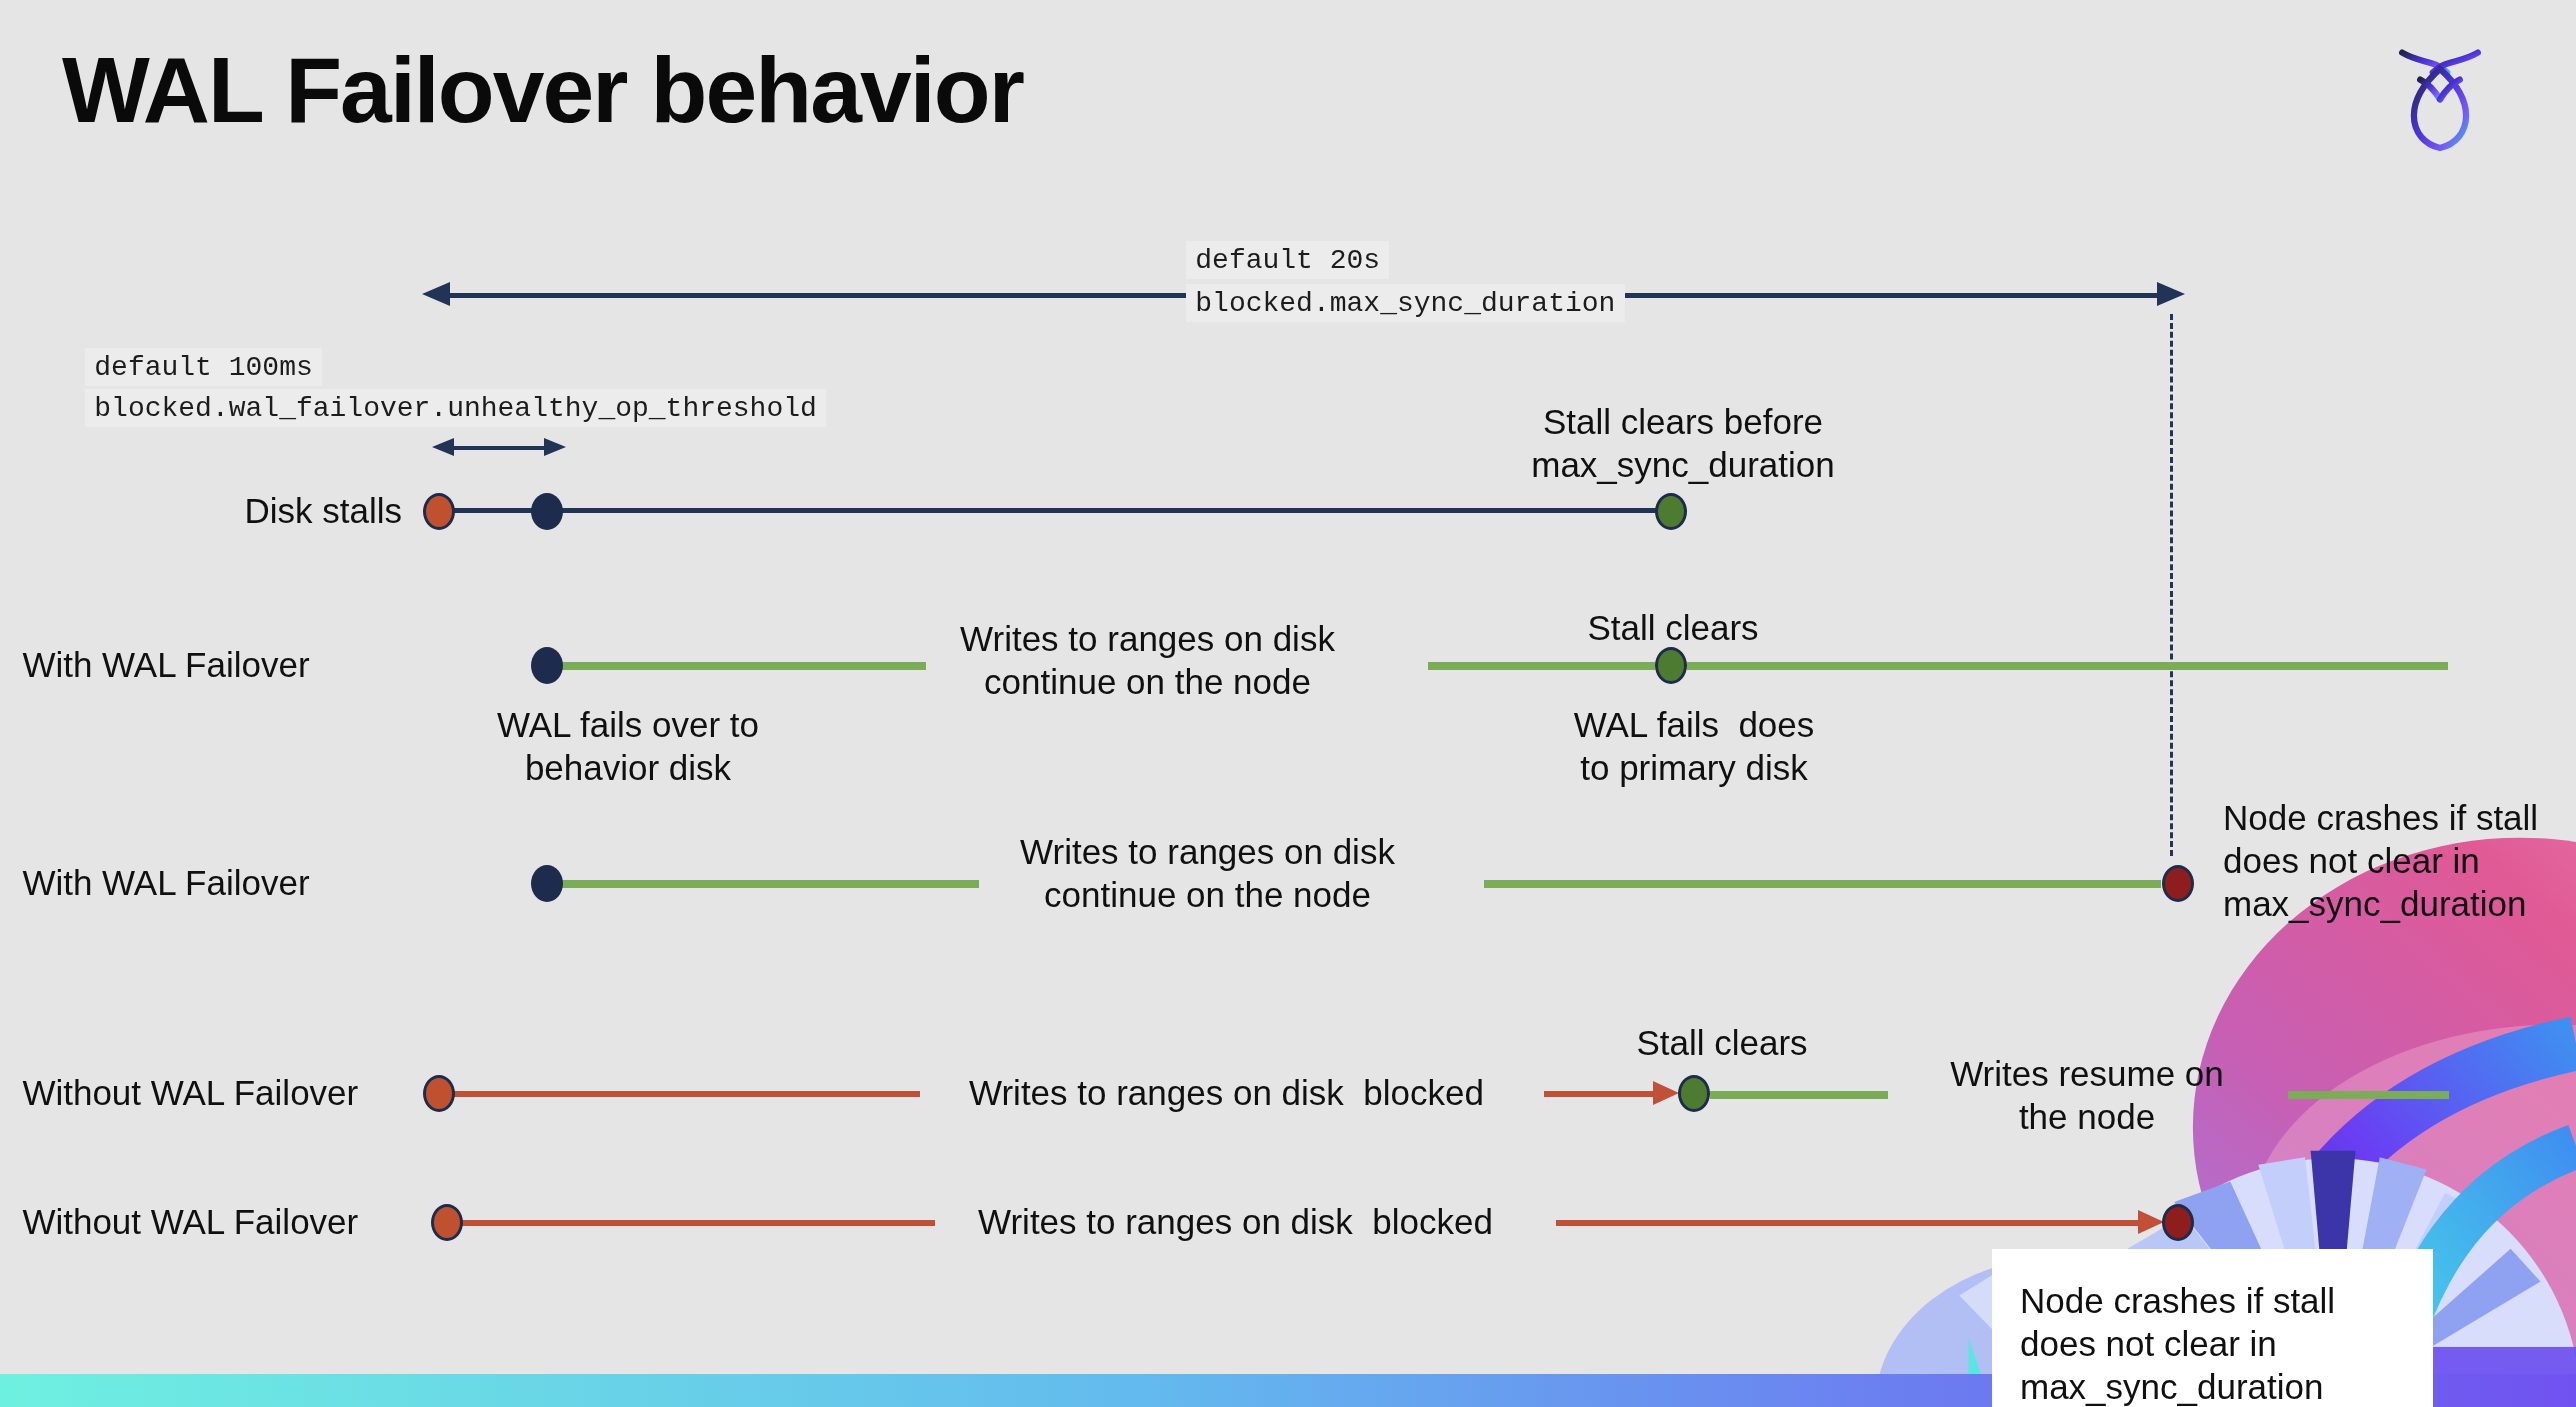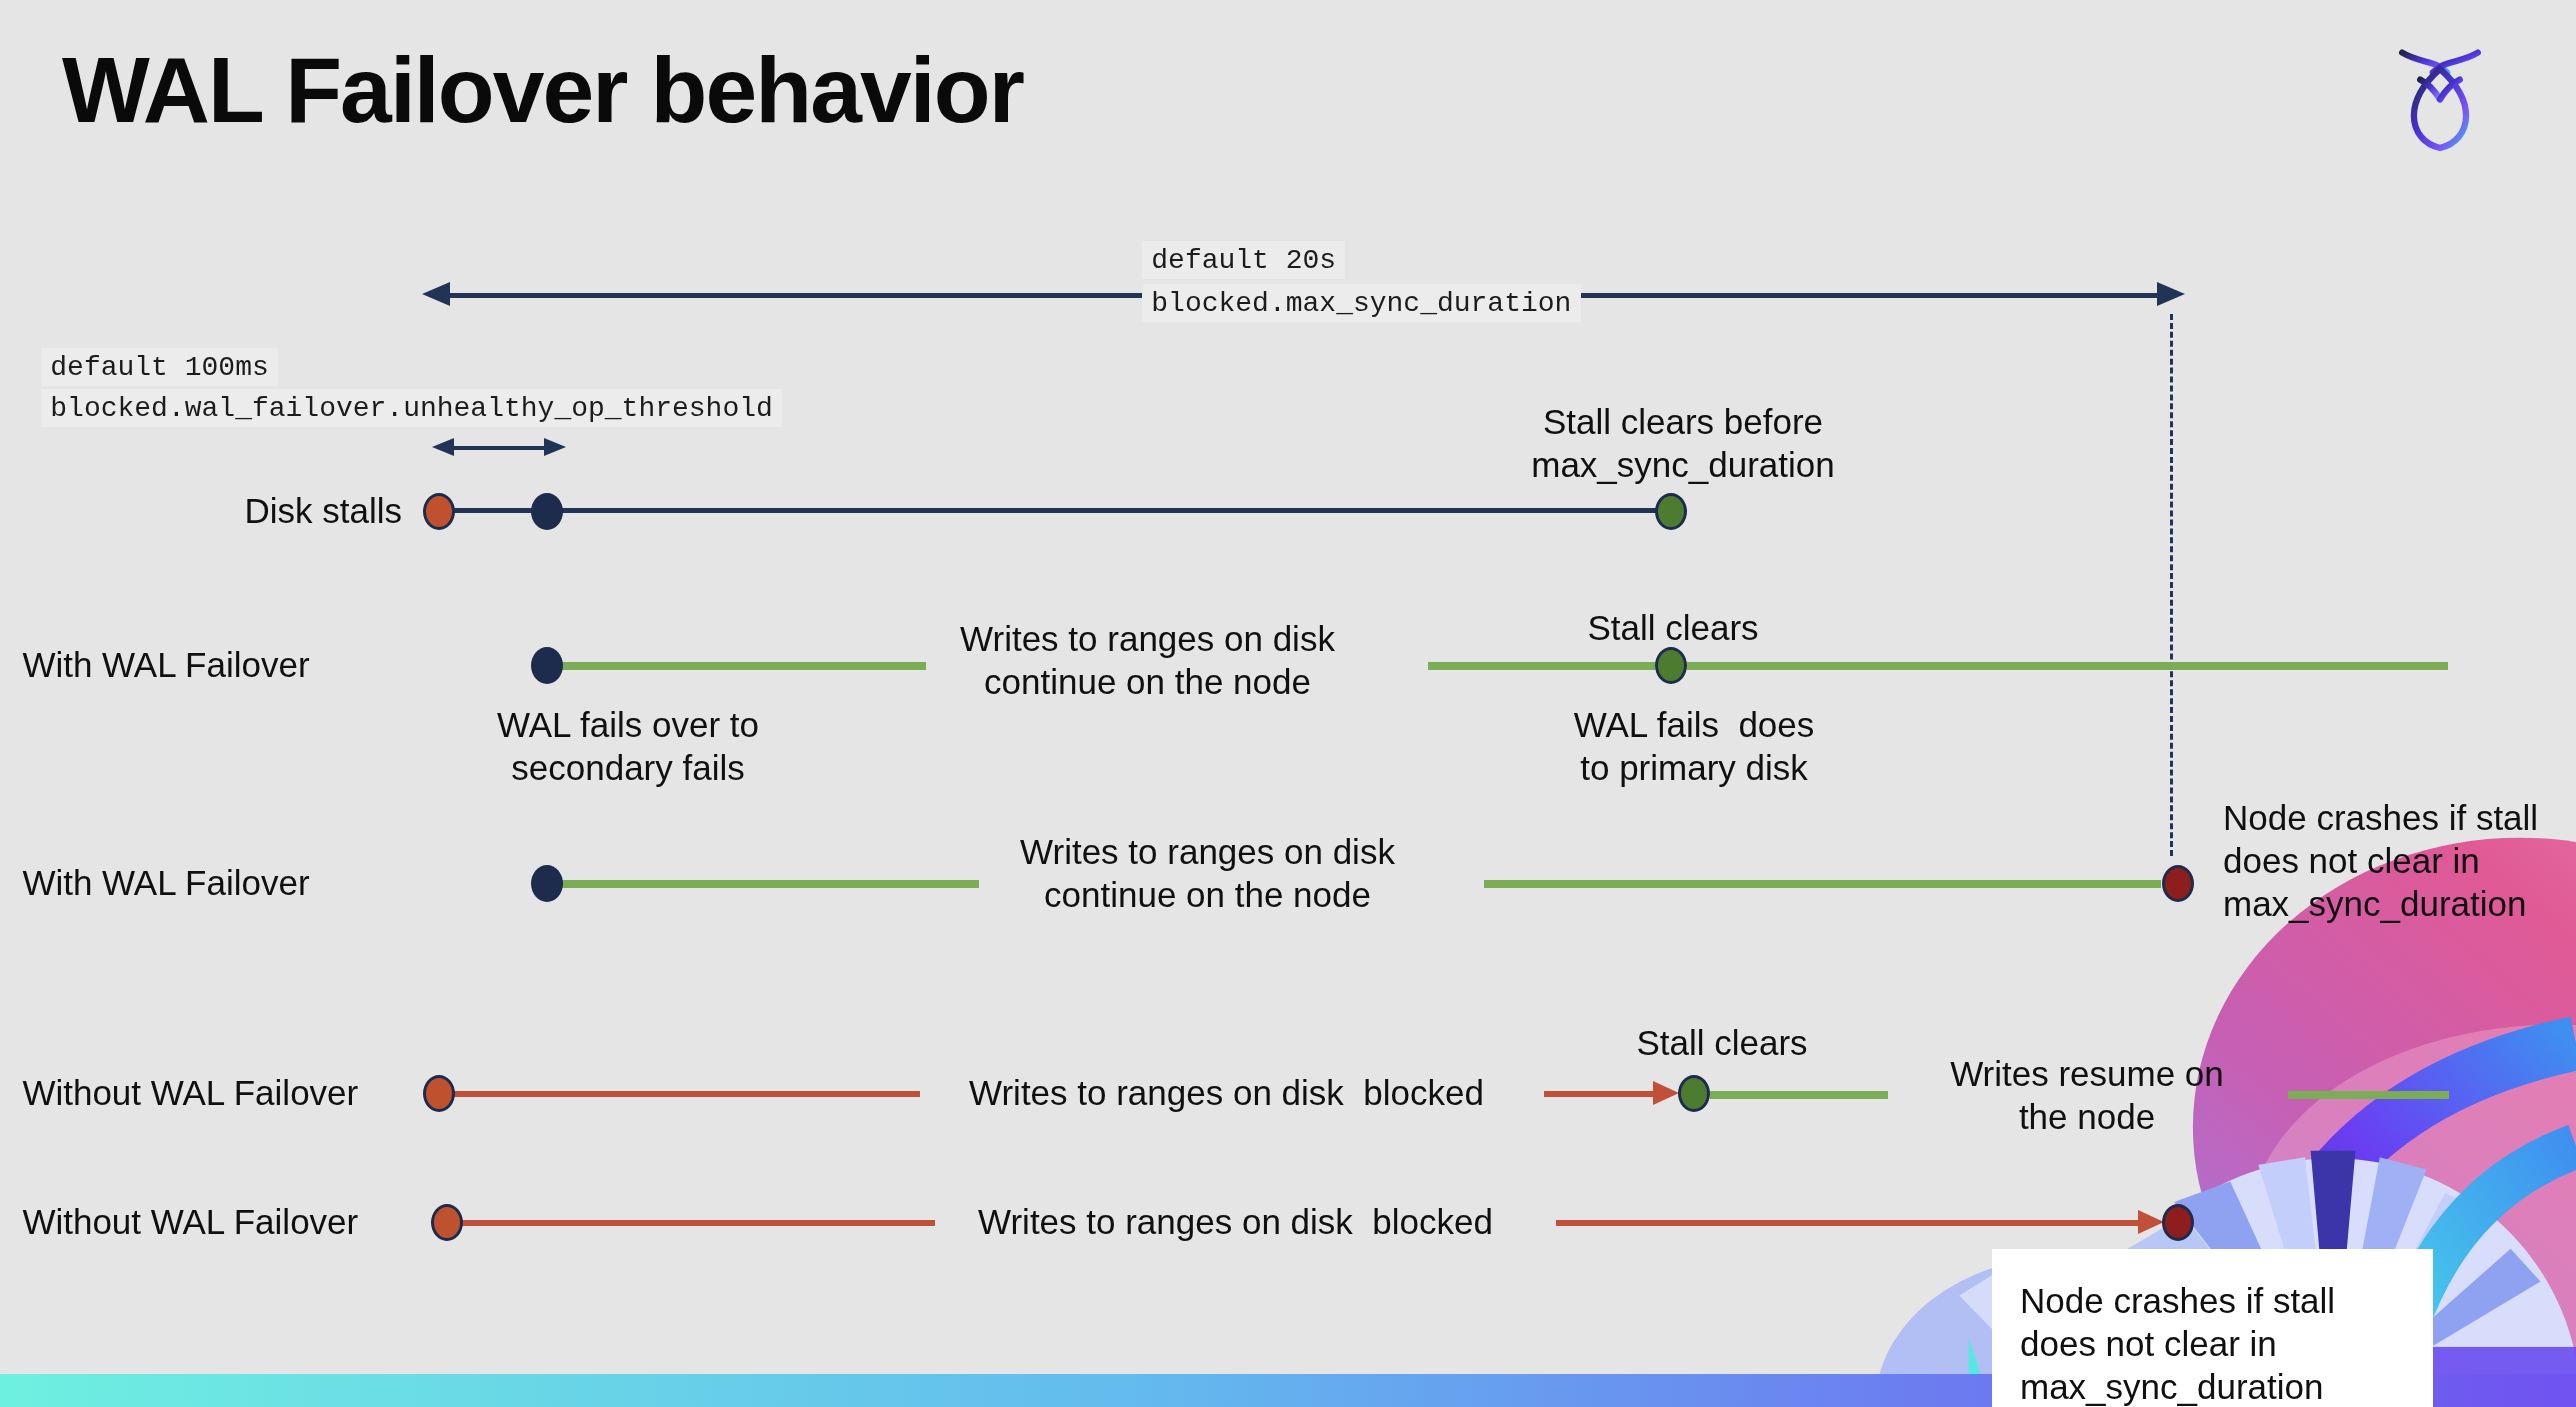--- a/index.html
+++ b/index.html
@@ -6,21 +6,21 @@
   .canvas{
     position:relative;width:2576px;height:1408px;background:#e5e5e5;overflow:hidden;
     font-family:"Liberation Sans",sans-serif;color:#101010;
   }
   .title{
     position:absolute;left:62px;top:37px;margin:0;
     font-size:93px;font-weight:bold;letter-spacing:-1.9px;color:#0a0a0a;z-index:4;
   }
   .mono{
     position:absolute;font-family:"Liberation Mono","DejaVu Sans Mono",monospace;
-    font-size:28px;color:#1c1c1c;background:#ececec;padding:3.7px 9.3px;white-space:pre;z-index:4;
+    font-size:28px;color:#1c1c1c;background:#ececec;padding:3.7px 9.3px;white-space:pre;z-index:4;margin-left:44px;
   }
   .rowlab{position:absolute;font-size:35px;color:#101010;z-index:4;white-space:nowrap;}
   .note{position:absolute;font-size:35px;line-height:43px;text-align:center;z-index:4;}
   .note.left{text-align:left;}
   .note span{display:block;white-space:pre;}
   .hline{position:absolute;z-index:3;}
   .navy-line{height:4.7px;background:#223455;}
   .green-line{height:8.4px;background:#7aad55;}
   .red-line{height:5.6px;background:#c15039;}
   .vdash{position:absolute;width:0;border-left:3.7px dashed #223455;z-index:3;}
@@ -142,21 +142,21 @@
     <span>continue on the node</span>
   </div>
   <div class="hline green-line" style="left:1428px;top:662px;width:227px;"></div>
   <div class="note" style="left:1533px;top:606px;width:280px;">
     <span>Stall clears</span>
   </div>
   <div class="dot green" style="left:1655px;top:647px;"></div>
   <div class="hline green-line" style="left:1687px;top:662px;width:761px;"></div>
   <div class="note" style="left:441px;top:703px;width:374px;">
     <span>WAL fails over to</span>
-    <span>secondary fails</span>
+    <span>behavior disk</span>
   </div>
   <div class="note" style="left:1507px;top:703px;width:374px;">
     <span>WAL fails  does</span>
     <span>to primary disk</span>
   </div>
 
   <div class="rowlab" style="left:22.4px;top:863px;">With WAL Failover</div>
   <div class="dot navy" style="left:531px;top:865px;"></div>
   <div class="hline green-line" style="left:561px;top:880px;width:418px;"></div>
   <div class="note" style="left:974px;top:830px;width:467px;">

